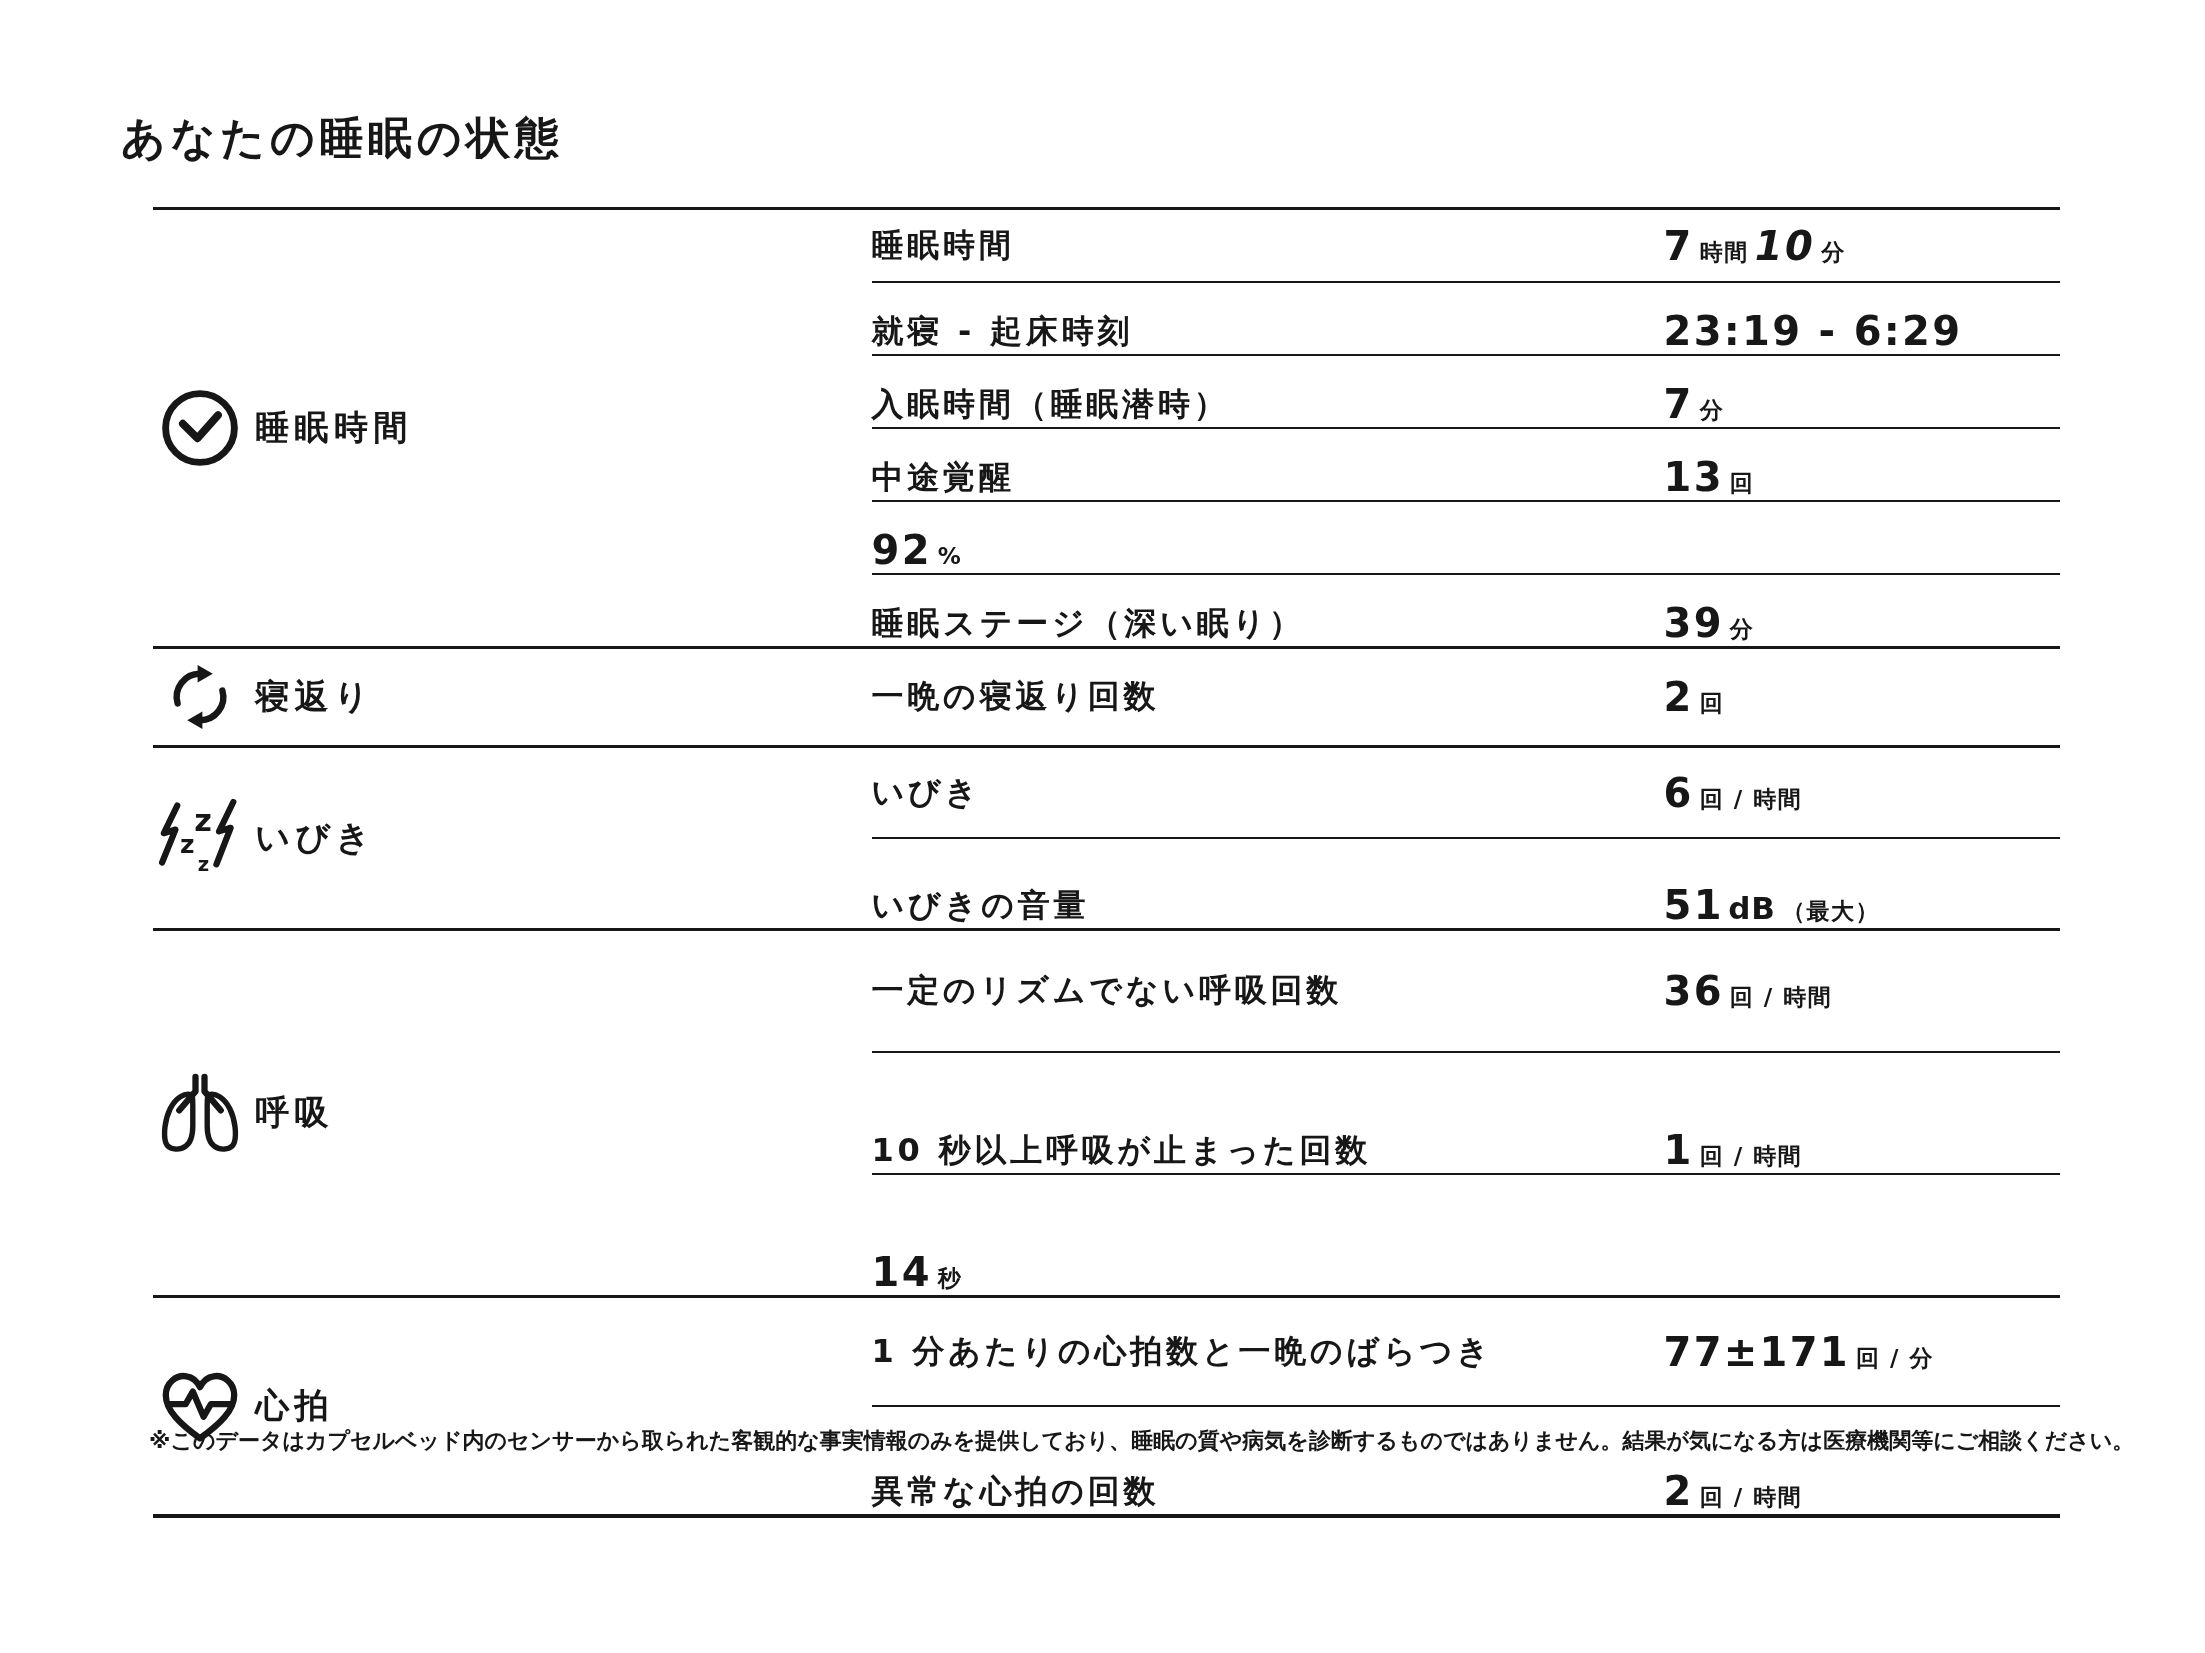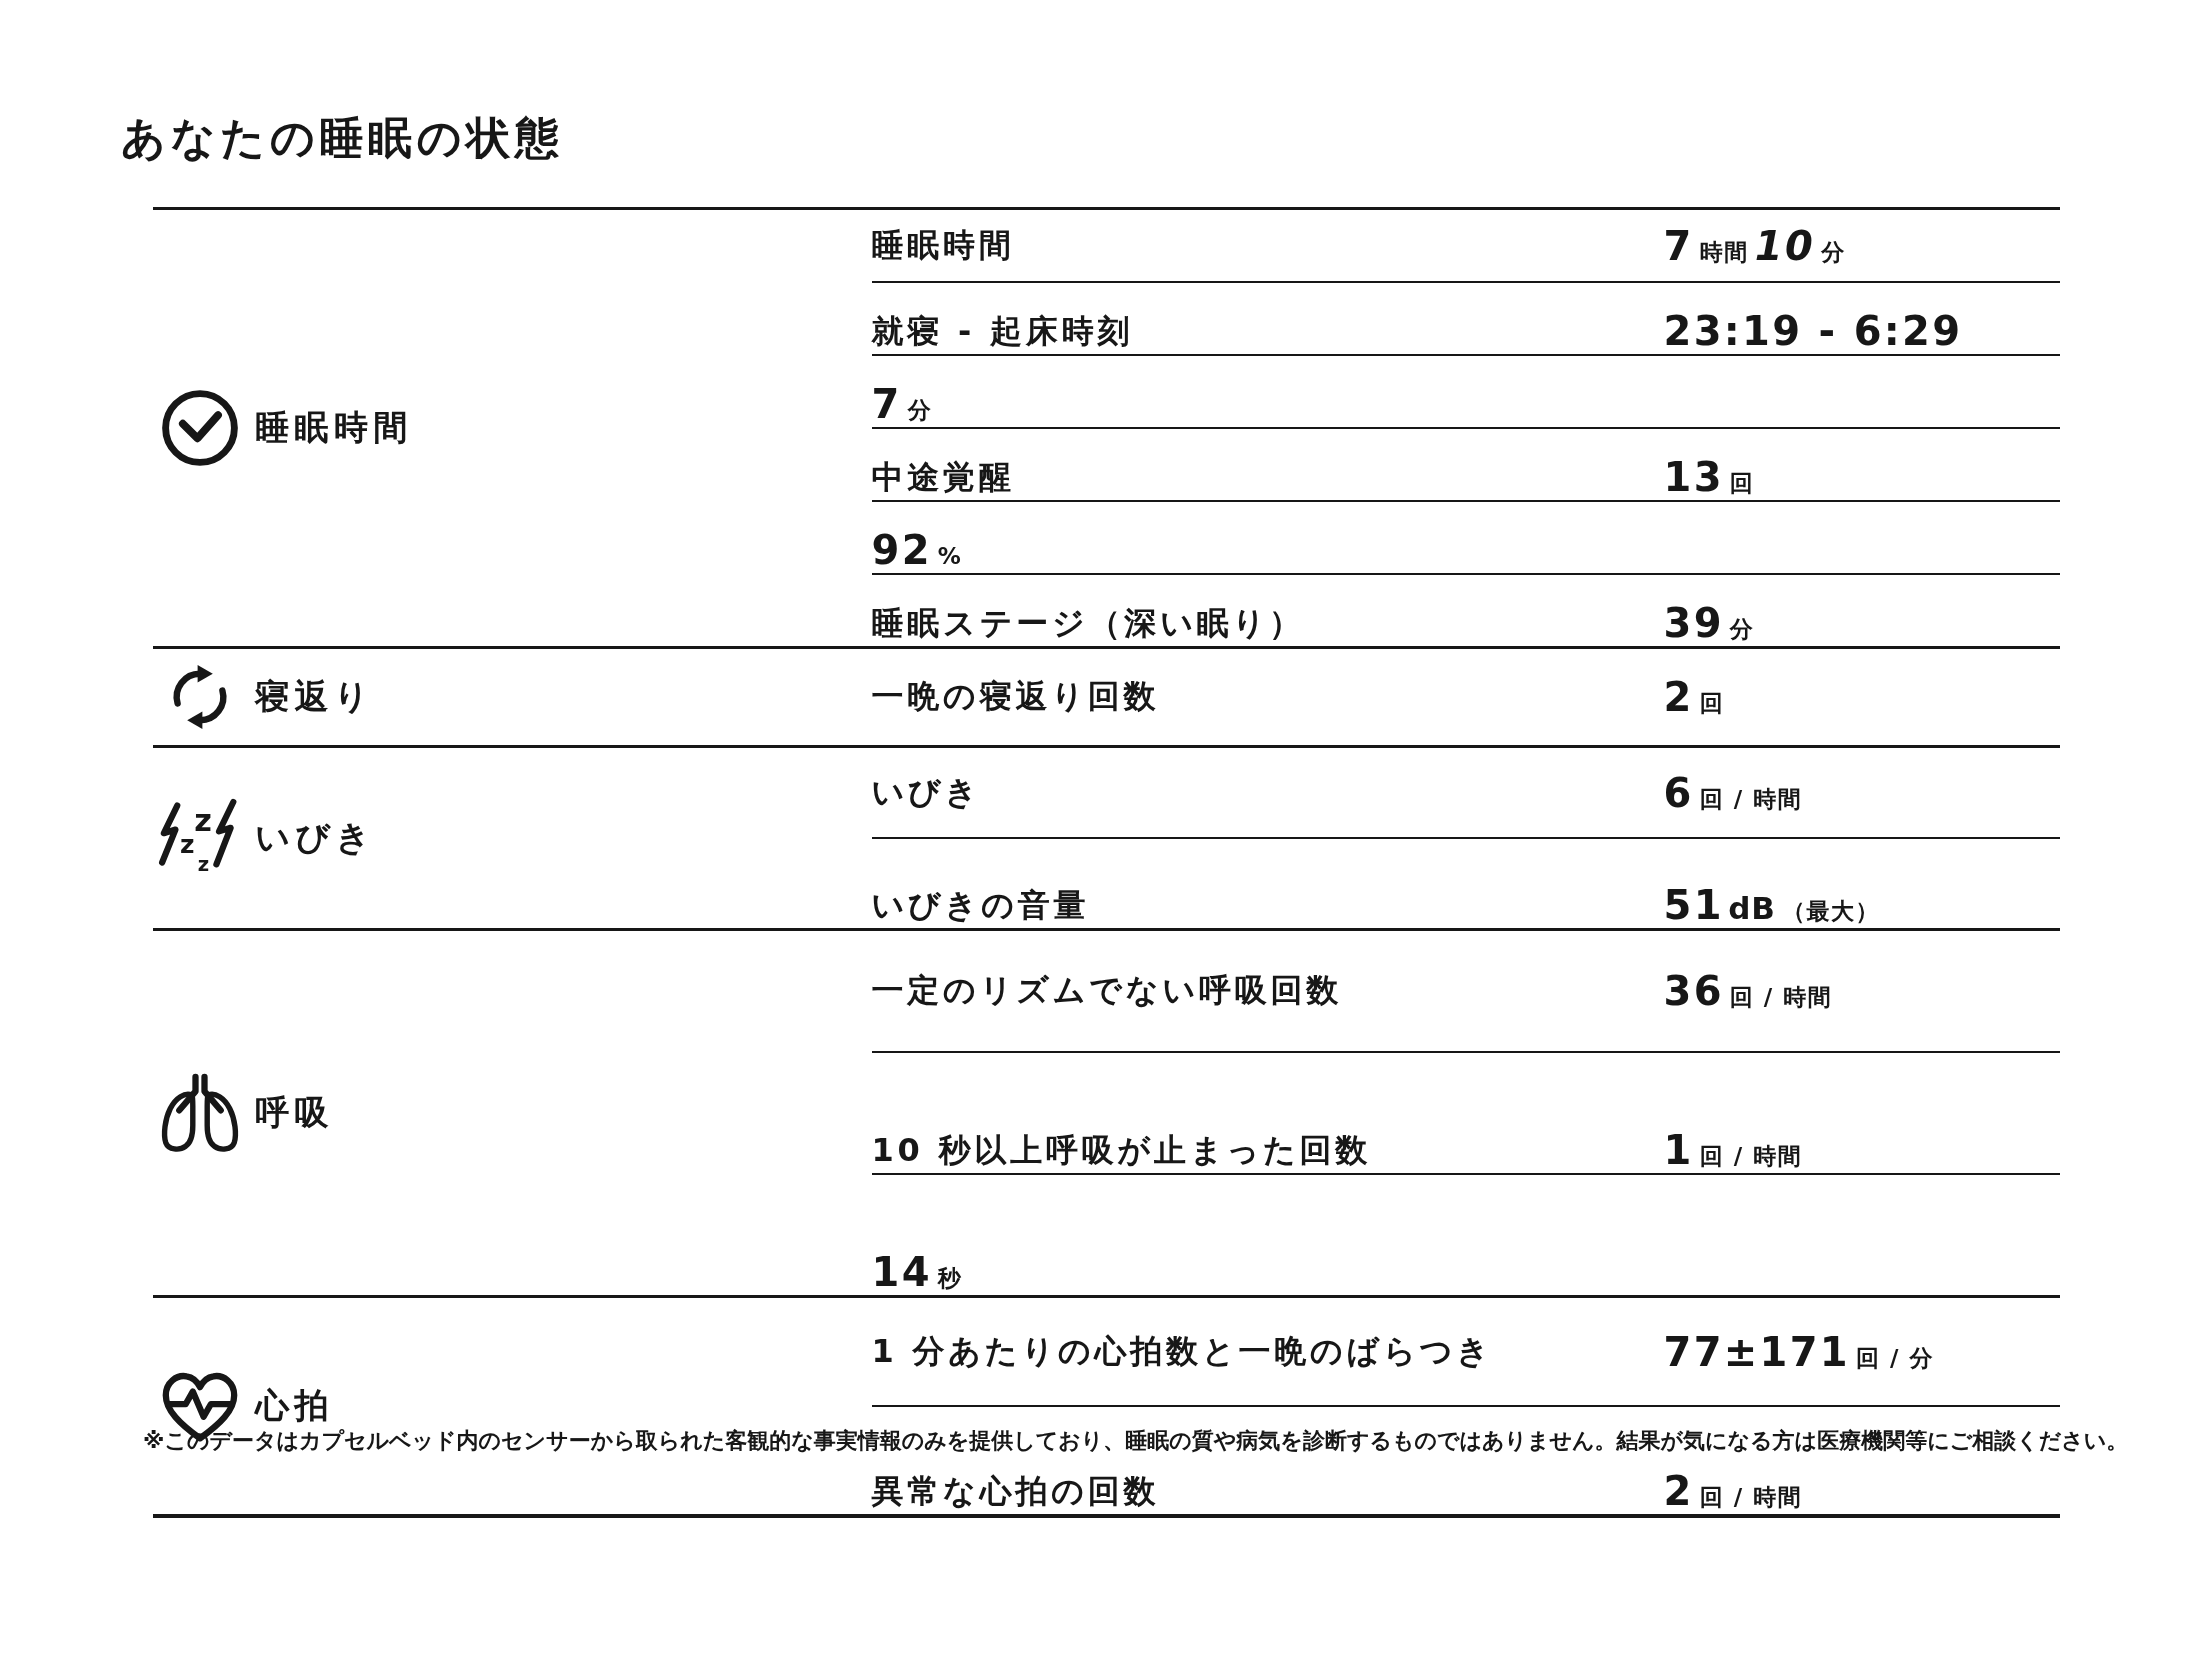--- a/index.html
+++ b/index.html
@@ -29,21 +29,21 @@
   .sec-2 .row{height:89px;}
   .sec-3 .row{height:120px;}
   .sec-4 .row{height:107px;}
   .row-label{flex:0 0 792px;font-size:32px;font-weight:bold;letter-spacing:3.8px;white-space:nowrap;}
   .row-value{display:flex;align-items:baseline;font-weight:bold;white-space:nowrap;}
   .seg-b{font-size:40px;letter-spacing:2.3px;}
   .seg-b:not(:first-child){margin-left:6.1px;font-style:italic;}
   .seg-m{font-size:31px;margin-left:4.6px;letter-spacing:0.8px;}
   .seg-s{font-size:23px;margin-left:6.1px;letter-spacing:1.5px;}
   .footnote{
-    position:absolute;left:143px;top:1426px;width:2006px;
+    position:absolute;left:149px;top:1426px;width:2006px;
     font-size:22px;font-weight:bold;letter-spacing:0px;white-space:nowrap;
   }
 </style>
 </head>
 <body>
 
 <div class="title">あなたの睡眠の状態</div>
 
 <div class="table" id="sleep-table">
     <div class="section sec-0">
@@ -66,20 +66,21 @@
             <span class="seg-s">分</span>
           </div>
         </div>
         <div class="row">
           <div class="row-label">就寝 - 起床時刻</div>
           <div class="row-value">
             <span class="seg-b">23:19 - 6:29</span>
           </div>
         </div>
         <div class="row">
+          <div class="row-label">入眠時間（睡眠潜時）</div>
           <div class="row-value">
             <span class="seg-b">7</span>
             <span class="seg-s">分</span>
           </div>
         </div>
         <div class="row">
           <div class="row-label">中途覚醒</div>
           <div class="row-value">
             <span class="seg-b">13</span>
             <span class="seg-s">回</span>

